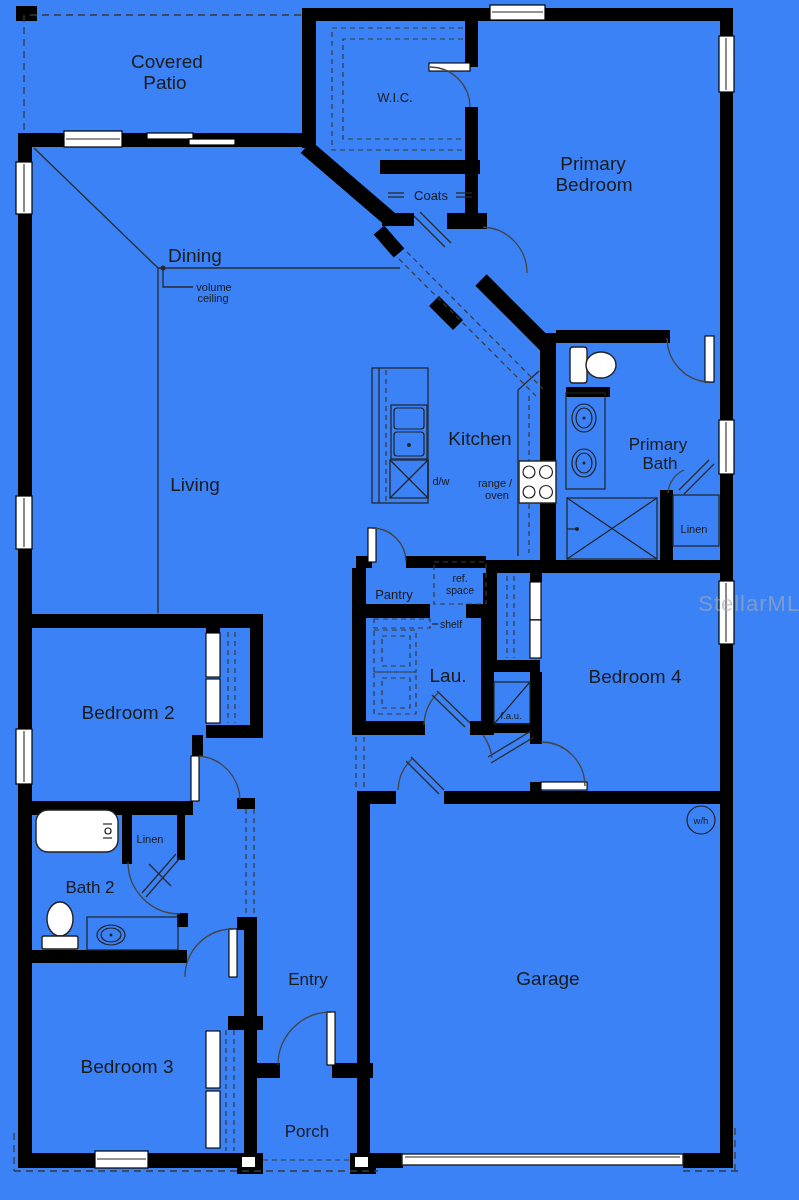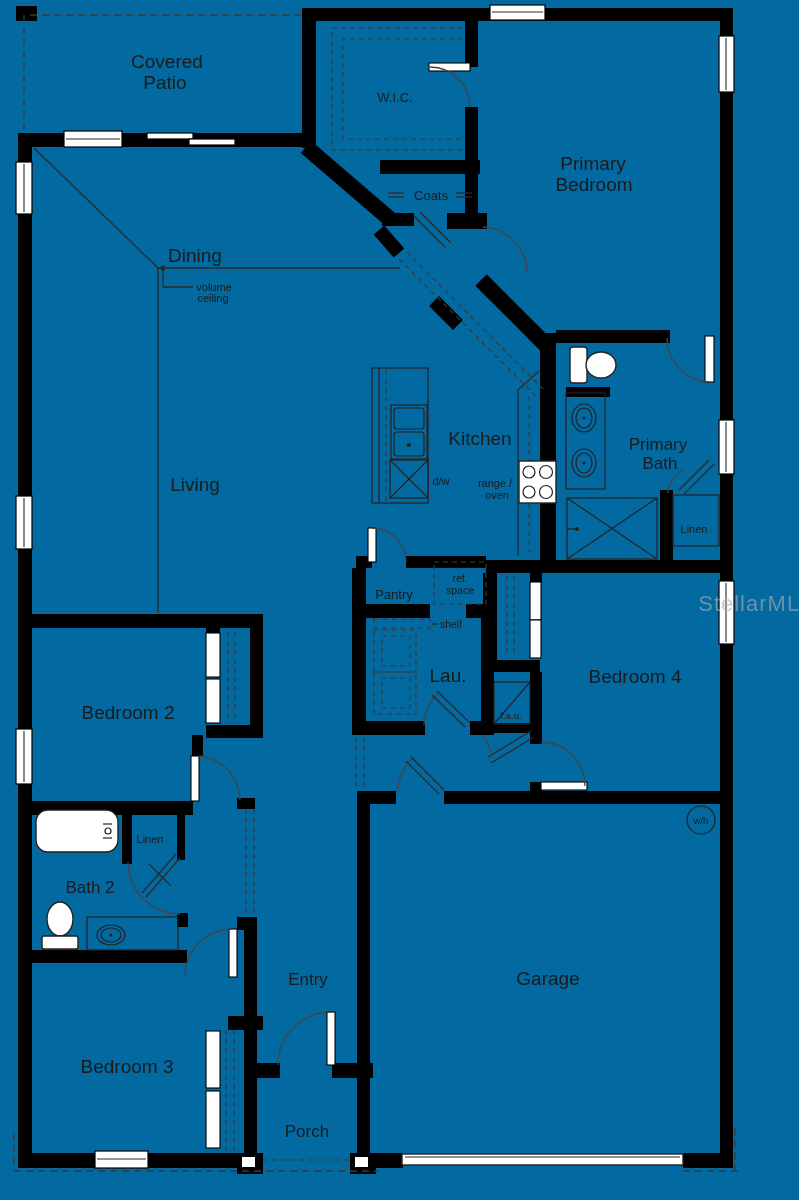--- a/index.html
+++ b/index.html
@@ -1,16 +1,16 @@
 <!DOCTYPE html>
 <html><head>
 <meta charset="utf-8">
 <style>
   html,body{margin:0;padding:0;background:#ffffff;}
-  .page{width:799px;height:1200px;position:relative;background:#0369a1;overflow:hidden;}
+  .page{width:799px;height:1200px;position:relative;background:#3b82f6;overflow:hidden;}
   svg{display:block;}
   .w{fill:#000;}
   .dw{stroke:#000;stroke-width:16;fill:none;}
   .dw14{stroke:#000;stroke-width:14;fill:none;}
   .ln{stroke:#2a2a2a;stroke-width:1.3;fill:none;}
   .thin{stroke:#2a2a2a;stroke-width:1.1;fill:none;}
   .dash{stroke:#3a3a3a;stroke-width:1.3;fill:none;stroke-dasharray:7 5;}
   .dash2{stroke:#3a3a3a;stroke-width:1.2;fill:none;stroke-dasharray:5 4;}
   .win{fill:#fff;stroke:#000;stroke-width:1.2;}
   .fx{fill:#fff;stroke:#222;stroke-width:1.4;}

